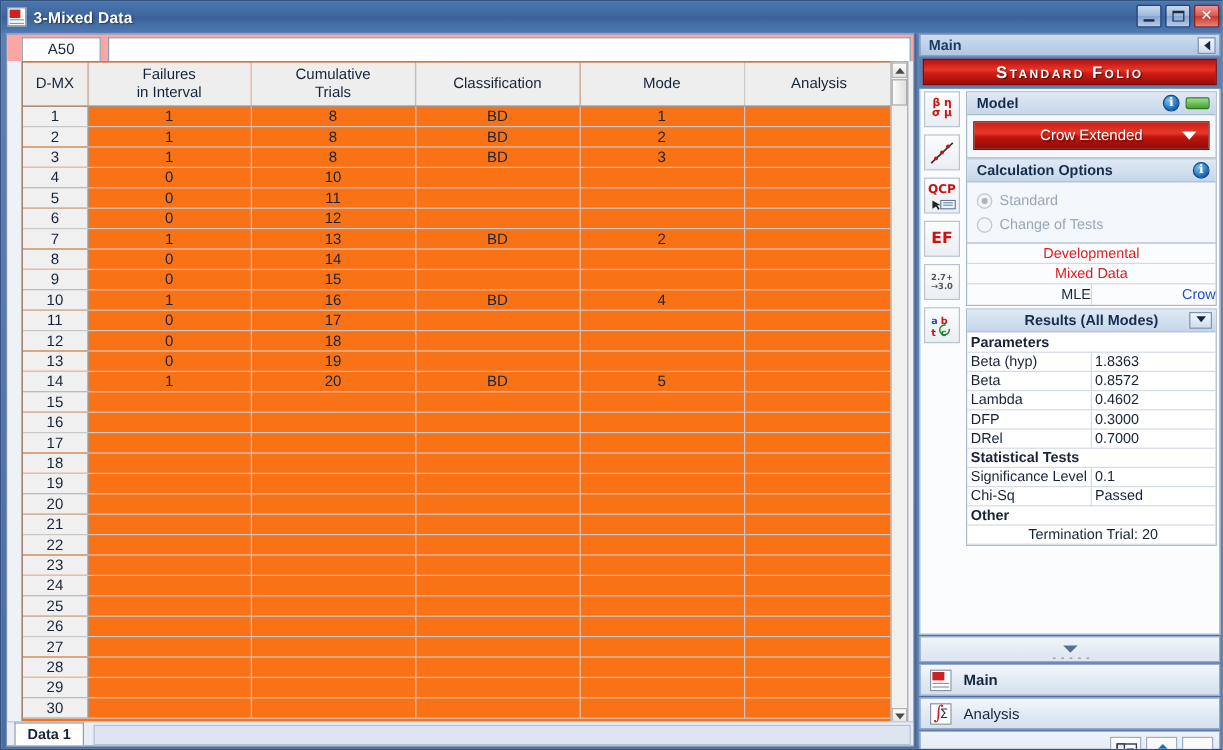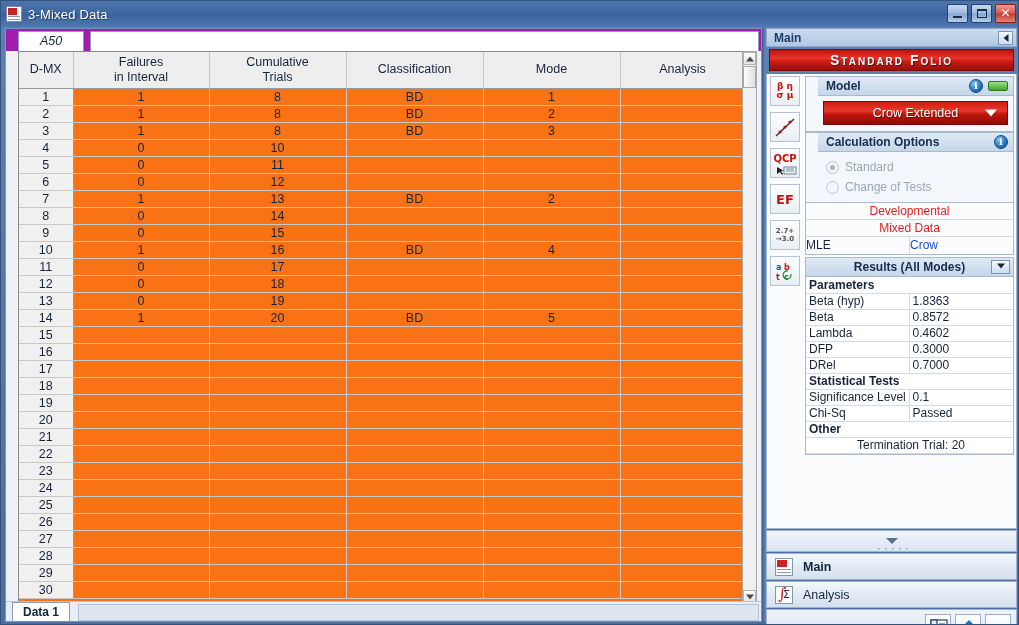--- a/index.html
+++ b/index.html
@@ -35,21 +35,21 @@
   #title-icon::before {
     content: ""; position: absolute; left: 1px; top: 1px;
     width: 9px; height: 7px; background: #cc2222;
   }
   #title-icon::after {
     content: ""; position: absolute; left: 1px; top: 9px;
     width: 12px; height: 1px; background: #8899aa;
     box-shadow: 0 3px 0 #8899aa;
   }
   #title-text {
-    color: #ffffff; font-size: 13px; font-weight: normal;
+    color: #ffffff; font-size: 13px; font-weight: bold;
     text-shadow: 1px 1px 1px rgba(0,0,0,.45);
     letter-spacing: .2px;
   }
   #win-buttons {
     position: absolute; right: 4px; top: 3px;
     display: flex; gap: 3px;
   }
   .winbtn {
     width: 21px; height: 19px;
     border: 1px solid #1e4374;
@@ -79,24 +79,23 @@
   
   #sheet-area {
     position: absolute; left: 4px; top: 27px; width: 757px; height: 594px;
     background: #eef2f7;
     border: 1px solid #7d93b5;
   }
 
   
   #formula-row {
     position: absolute; left: 0; top: 0; width: 755px; height: 22px;
-    background: #a21caf;
+    background: #fca5a5;
     display: flex; align-items: flex-end;
     padding: 2px 2px 0 12px;
-    font-style: italic;
   }
   #cellref {
     width: 66px; height: 20px;
     background: #ffffff;
     border: 1px solid #8c9cb4;
     border-bottom: none;
     text-align: center; line-height: 19px;
     font-size: 12.5px; color: #16243a;
   }
   #formula-input {
@@ -256,21 +255,20 @@
   .vicon .lbl.big { font-size: 13px; }
   .vicon .lbl.tiny { font-size: 7px; line-height: 8px; color:#555; }
   .vicon .lbl.qcp { font-size: 10px; }
   .vicon svg { position: absolute; left: 3px; top: 3px; }
 
   
   .grp {
     position: absolute; left: 38px; width: 209px;
     border: 1px solid #a9bace;
     background: #f4f7fb;
-    padding-left: 12px;
   }
   .grp-title {
     height: 19px; line-height: 19px;
     background: linear-gradient(180deg,#dfe9f5,#c6d6e9);
     border-bottom: 1px solid #a9bace;
     font-weight: bold; font-size: 12px; color: #142c4d;
     padding-left: 8px;
     position: relative;
   }
   .grp-title .icons {
@@ -332,21 +330,21 @@
     border: 1px solid #a9bace; background: #fbfcfe;
   }
   .st-row {
     height: 17px; line-height: 16px; text-align: center;
     font-size: 12px; border-bottom: 1px solid #cfdae6;
     color: #e02020;
   }
   .st-row:last-child { border-bottom: none; }
   .st-split { display: flex; height: 17px; }
   .st-split > div {
-    flex: 1; text-align: left; line-height: 16px; font-size: 12px;
+    flex: 1; text-align: right; line-height: 16px; font-size: 12px;
   }
   .st-split > div:first-child { border-right: 1px solid #cfdae6; color: #16243a; }
   .st-split > div:last-child { color: #1a4fd0; }
 
   
   #results-grp {
     position: absolute; left: 38px; top: 183px; width: 209px;
     border: 1px solid #a9bace; background: #ffffff;
   }
   #results-title {

